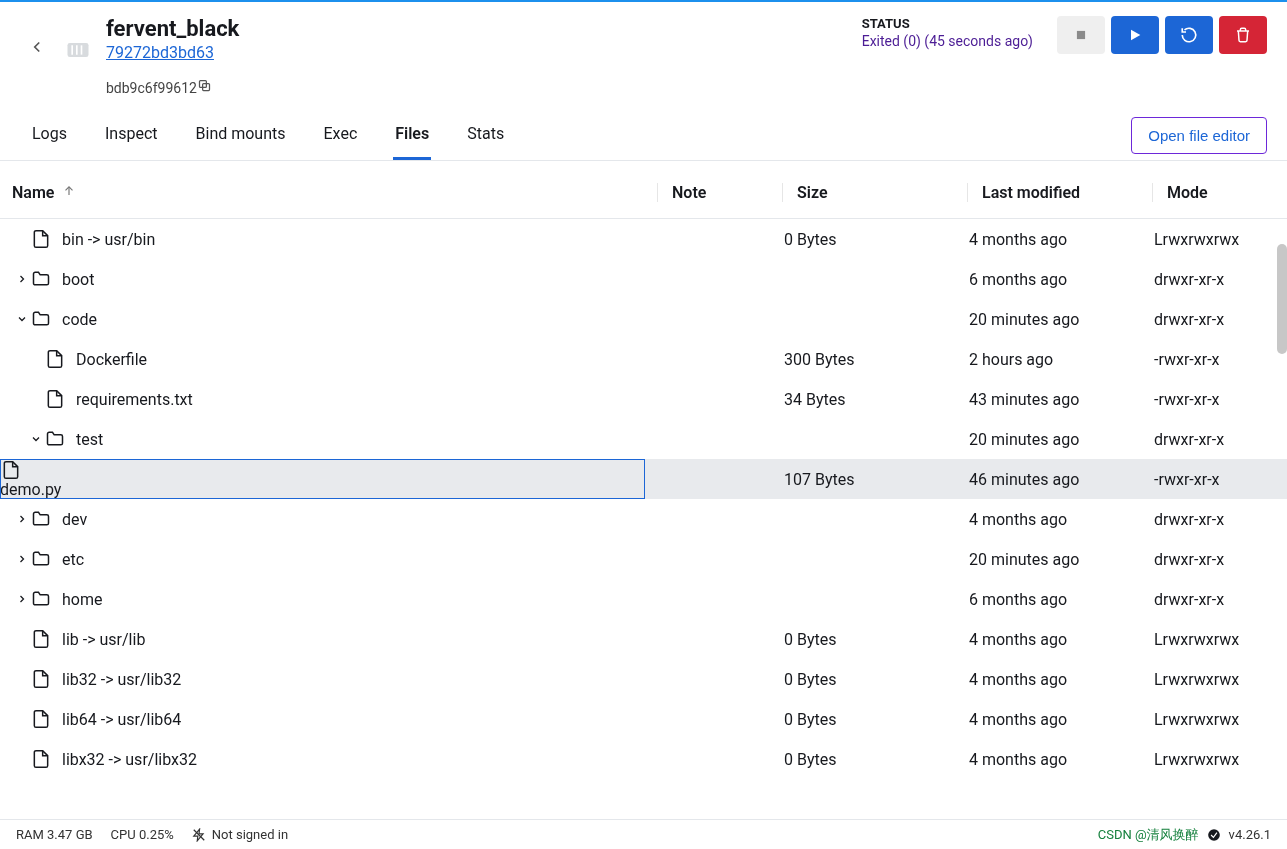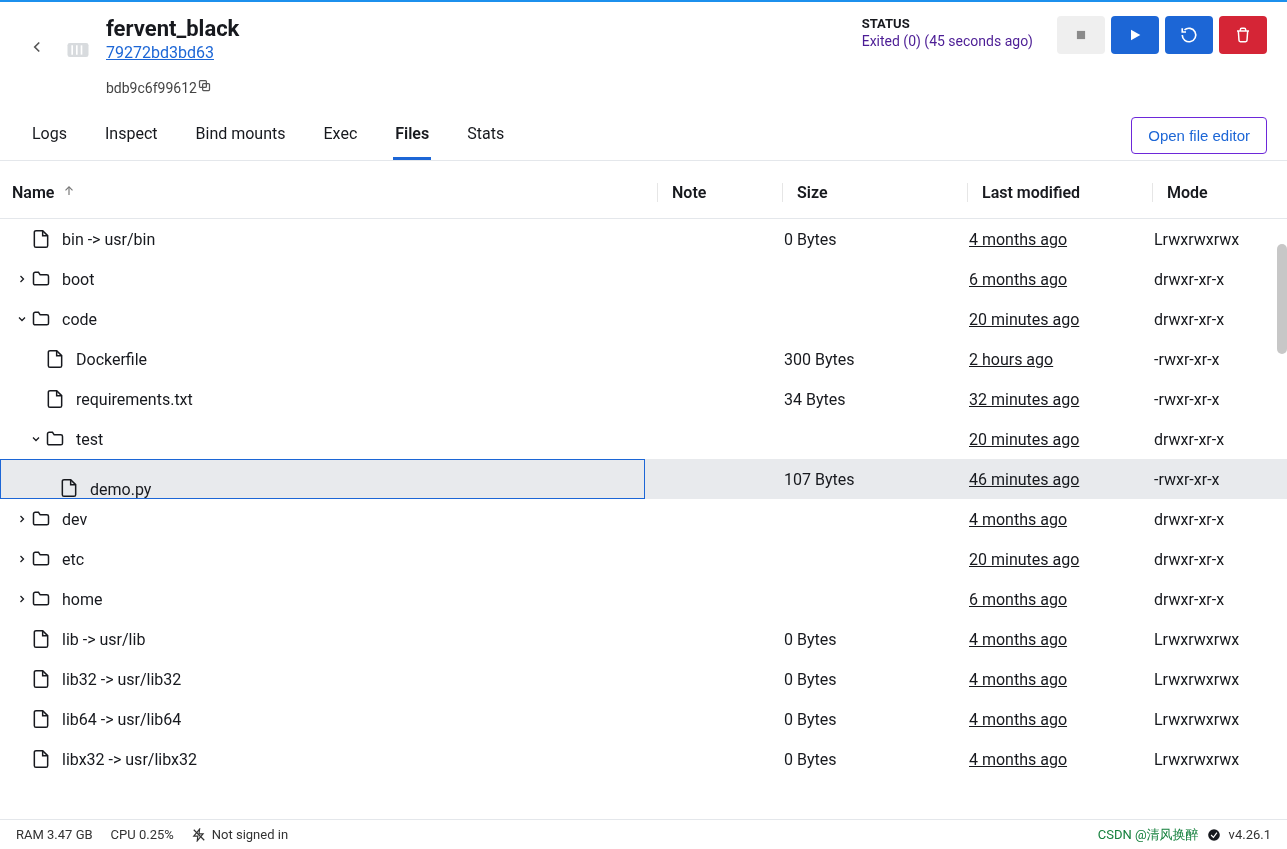--- a/index.html
+++ b/index.html
@@ -29,24 +29,24 @@
 .col-name { flex: 0 0 645px; display: flex; align-items: flex-end; gap: 8px; }
 .col-note { flex: 0 0 125px; border-left: 1px solid #e6e6e6; padding-left: 14px; }
 .col-size { flex: 0 0 185px; border-left: 1px solid #e6e6e6; padding-left: 14px; }
 .col-mod { flex: 0 0 185px; border-left: 1px solid #e6e6e6; padding-left: 14px; }
 .col-mode { flex: 1; border-left: 1px solid #e6e6e6; padding-left: 14px; }
 .sort-icon { color: #777; }
 .row { display: flex; align-items: center; height: 40px; font-size: 16px; color: #17191e; cursor: pointer; }
 .row .cell-name { flex: 0 0 645px; display: flex; align-items: center; }
 .row .cell-note { flex: 0 0 125px; padding-left: 14px; }
 .row .cell-size { flex: 0 0 185px; padding-left: 14px; }
-.row .cell-mod { flex: 0 0 185px; padding-left: 14px; text-decoration: underline; }
+.row .cell-mod { flex: 0 0 185px; padding-left: 14px; }
 .row .cell-mode { flex: 1; padding-left: 14px; }
 .row.selected { background: #e8eaed; }
-.row.selected .cell-name { outline: 1px solid #1c66d6; outline-offset: -1px; height: 100%; display: flex; align-items: flex-end; }
+.row.selected .cell-name { outline: 1px solid #1c66d6; outline-offset: -1px; height: 100%; display: flex; align-items: flex-start; flex-direction: column; }
 .expand { width: 16px; display: inline-flex; justify-content: center; color: #333; }
 .icon-slot { width: 22px; height: 22px; display: inline-flex; align-items: center; justify-content: center; margin-right: 10px; }
 .indent { display: inline-block; }
 .bottom-bar { position: fixed; bottom: 0; left: 0; right: 0; height: 30px; display: flex; align-items: center; padding: 0 16px; font-size: 13px; color: #333; border-top: 1px solid #e4e7eb; background: #fff; }
 .bottom-bar .item { margin-right: 18px; display: flex; align-items: center; gap: 6px; }
 .bottom-right { margin-left: auto; display: flex; align-items: center; gap: 8px; }
 .watermark { color: #15803d; font-size: 13px; }
 .scrollbar { position: absolute; right: 0; top: 182px; bottom: 30px; width: 10px; background: transparent; }
 .thumb { position: absolute; top: 62px; width: 10px; height: 110px; background: #c7c7c7; border-radius: 5px; right: 0; }
 </style>
@@ -221,21 +221,21 @@
           <span class="icon-slot">
             <svg width="20" height="20" viewBox="0 0 24 24" fill="none" stroke="#17191e" stroke-width="1.8">
               <path d="M14 2H6a2 2 0 0 0-2 2v16a2 2 0 0 0 2 2h12a2 2 0 0 0 2-2V8z"></path>
               <polyline points="14 2 14 8 20 8"></polyline>
             </svg>
           </span>
           <span>requirements.txt</span>
         </div>
         <div class="cell-note"></div>
         <div class="cell-size">34 Bytes</div>
-        <div class="cell-mod">32 minutes ago</div>
+        <div class="cell-mod">43 minutes ago</div>
         <div class="cell-mode">-rwxr-xr-x</div>
       </div>
       <div class="row">
         <div class="cell-name">
           <span class="indent" style="width:28px"></span>
           <span class="expand">
             <svg width="12" height="12" viewBox="0 0 24 24" fill="none" stroke="#17191e" stroke-width="2.5">
               <polyline points="6 9 12 15 18 9"></polyline>
             </svg>
           </span>

